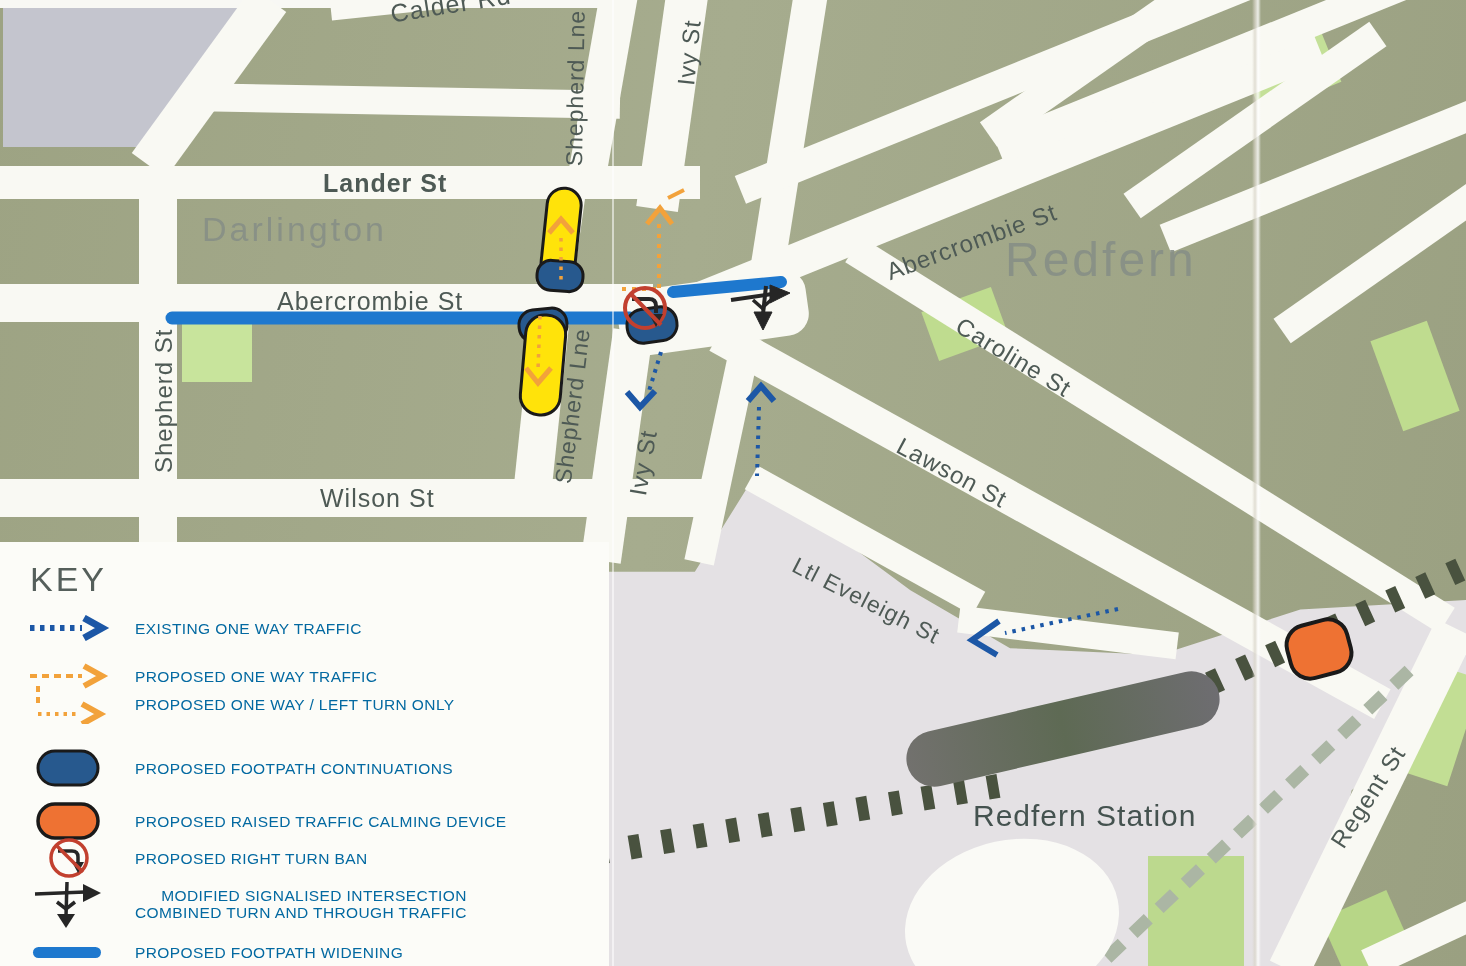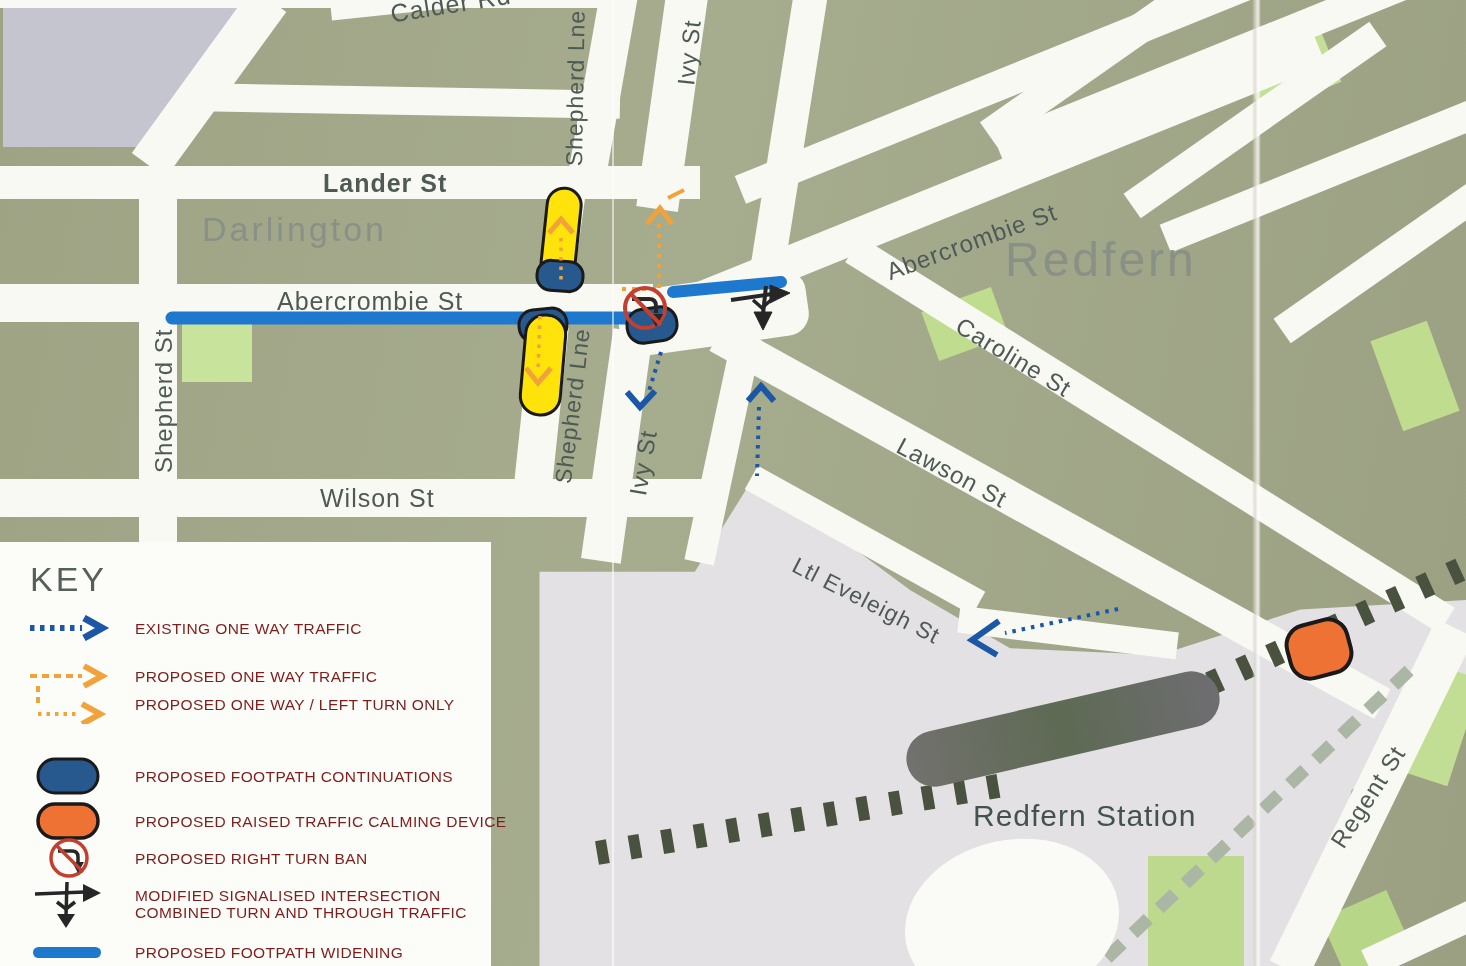--- a/index.html
+++ b/index.html
@@ -7,28 +7,28 @@
           font-family:"Liberation Sans",sans-serif;
           background:linear-gradient(100deg,#9DA383 0%,#A6AC8E 45%,#9AA081 100%);}
   .patch{position:absolute;}
   .road{position:absolute;background:#F9F9F3;}
   .lbl{position:absolute;color:#4E5A55;letter-spacing:1px;white-space:nowrap;}
   .lbl.vert{transform-origin:0 0;}
   .area-lbl{position:absolute;color:#878F86;opacity:.9;letter-spacing:3px;white-space:nowrap;}
   .seam{position:absolute;top:0;height:966px;pointer-events:none;}
   svg.overlay{position:absolute;left:0;top:0;}
   
-  .key{position:absolute;left:0;top:542px;width:491px;height:424px;background:#FCFCF8;}
+  .key{position:absolute;left:0;top:542px;width:609px;height:424px;background:#FCFCF8;}
   .key h1{position:absolute;left:30px;top:18px;margin:0;font-size:34px;font-weight:normal;
           color:#555F5B;letter-spacing:3px;}
   .krow{position:absolute;left:0;width:592px;height:40px;}
   .ksym{position:absolute;left:14px;top:0;width:110px;height:40px;display:flex;
         align-items:center;justify-content:center;}
   .klab{position:absolute;left:135px;top:50%;transform:translateY(-50%);
-        font-size:15.5px;color:#7f1d1d;letter-spacing:.4px;line-height:17px;white-space:pre-line;}
+        font-size:15.5px;color:#0369a1;letter-spacing:.4px;line-height:17px;white-space:pre-line;text-align:right;}
 </style>
 </head>
 <body>
 
 <div class="canvas">
 
   <div class="patch" style="left:0;top:0;width:300px;height:150px;background:#C4C5CE;
               clip-path:polygon(1% 5%,82% 5%,46% 98%,1% 98%);"></div>
   <div class="patch" style="left:0;top:0;width:1466px;height:966px;background:#E4E1E4;
               clip-path:polygon(36.8% 59.2%,47.4% 59.2%,51.5% 49.2%,62.1% 61.1%,68.9% 67.1%,79.1% 67.8%,88.7% 63.1%,100% 62.1%,100% 73%,92.2% 81.8%,89.5% 100%,36.8% 100%);"></div>
@@ -209,21 +209,21 @@
         <svg width="86" height="40" viewBox="0 0 86 40">
           <line x1="12" y1="2" x2="12" y2="24" stroke="#F2A23B" stroke-width="4" stroke-dasharray="6 5"></line>
           <line x1="12" y1="30" x2="54" y2="30" stroke="#F2A23B" stroke-width="4" stroke-dasharray="3.5 5"></line>
           <polyline points="56,20 74,30 56,40" fill="none" stroke="#F2A23B" stroke-width="6"></polyline>
         </svg>
         </span>
       <span class="klab">PROPOSED ONE WAY / LEFT TURN ONLY</span>
     </div>
 
 
-    <div class="krow" style="top:214px;">
+    <div class="krow" style="top:206px;">
       <span class="ksym">
         <svg width="70" height="40" viewBox="0 0 70 40">
           <rect x="4" y="3" width="60" height="34" rx="17" fill="#27598E" stroke="#1a1a1a" stroke-width="3"></rect>
         </svg>
         </span>
       <span class="klab">PROPOSED FOOTPATH CONTINUATIONS</span>
     </div>
 
     <div class="krow" style="top:259px;">
       <span class="ksym">

